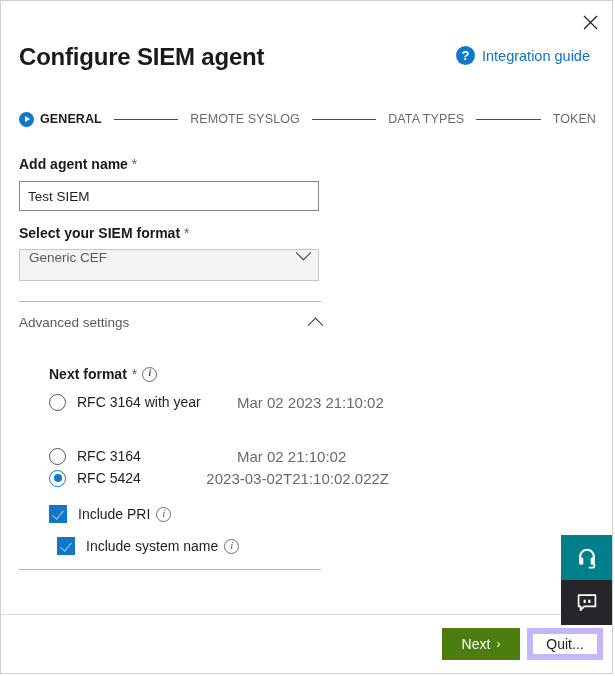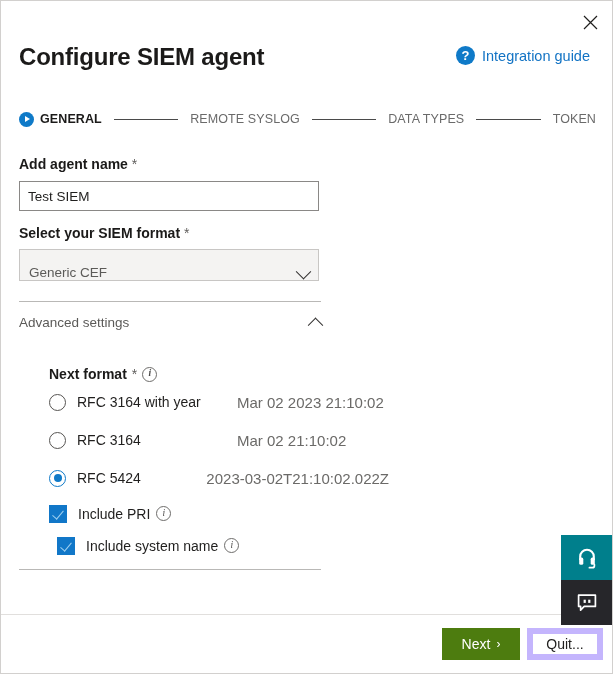--- a/index.html
+++ b/index.html
@@ -165,21 +165,21 @@
   }
   .select-box {
     position: absolute;
     left: 18px;
     width: 300px;
     height: 32px;
     box-sizing: border-box;
     border: 1px solid #c8c6c4;
     background: #f4f3f2;
     display: flex;
-    align-items: flex-end;
+    align-items: flex-start;
     padding: 0 9px;
     cursor: pointer;
   }
   .select-value {
     flex: 1 1 auto;
     font-size: 13.5px;
     color: #5b5a58;
   }
   .chev {
     width: 10px; height: 10px;
@@ -316,21 +316,21 @@
     width: 5px;
     height: 10px;
     border-right: 1.8px solid #9fd0f0;
     border-bottom: 1.8px solid #9fd0f0;
     transform: rotate(40deg);
   }
   .check-label {
     font-size: 14px;
     color: #201f1e;
     display: flex;
-    align-items: flex-start;
+    align-items: flex-end;
     gap: 6px;
     white-space: nowrap;
   }
 
   
   .footer {
     position: absolute;
     left: 0;
     right: 0;
     bottom: 0;
@@ -456,21 +456,21 @@
     <span class="req">*</span>
     <span class="info-icon">i</span>
   </div>
 
   <div class="radio-row" style="top:390px;">
     <span class="radio"></span>
     <span class="radio-label">RFC 3164 with year</span>
     <span class="radio-sample">Mar 02 2023 21:10:02</span>
   </div>
 
-  <div class="radio-row" style="top:428px;">
+  <div class="radio-row" style="top:444px;">
     <span class="radio"></span>
     <span class="radio-label">RFC 3164</span>
     <span class="radio-sample">Mar 02 21:10:02</span>
   </div>
 
   <div class="radio-row" style="top:466px;">
     <span class="radio checked"></span>
     <span class="radio-label">RFC 5424</span>
     <span class="radio-sample">2023-03-02T21:10:02.022Z</span>
   </div>

